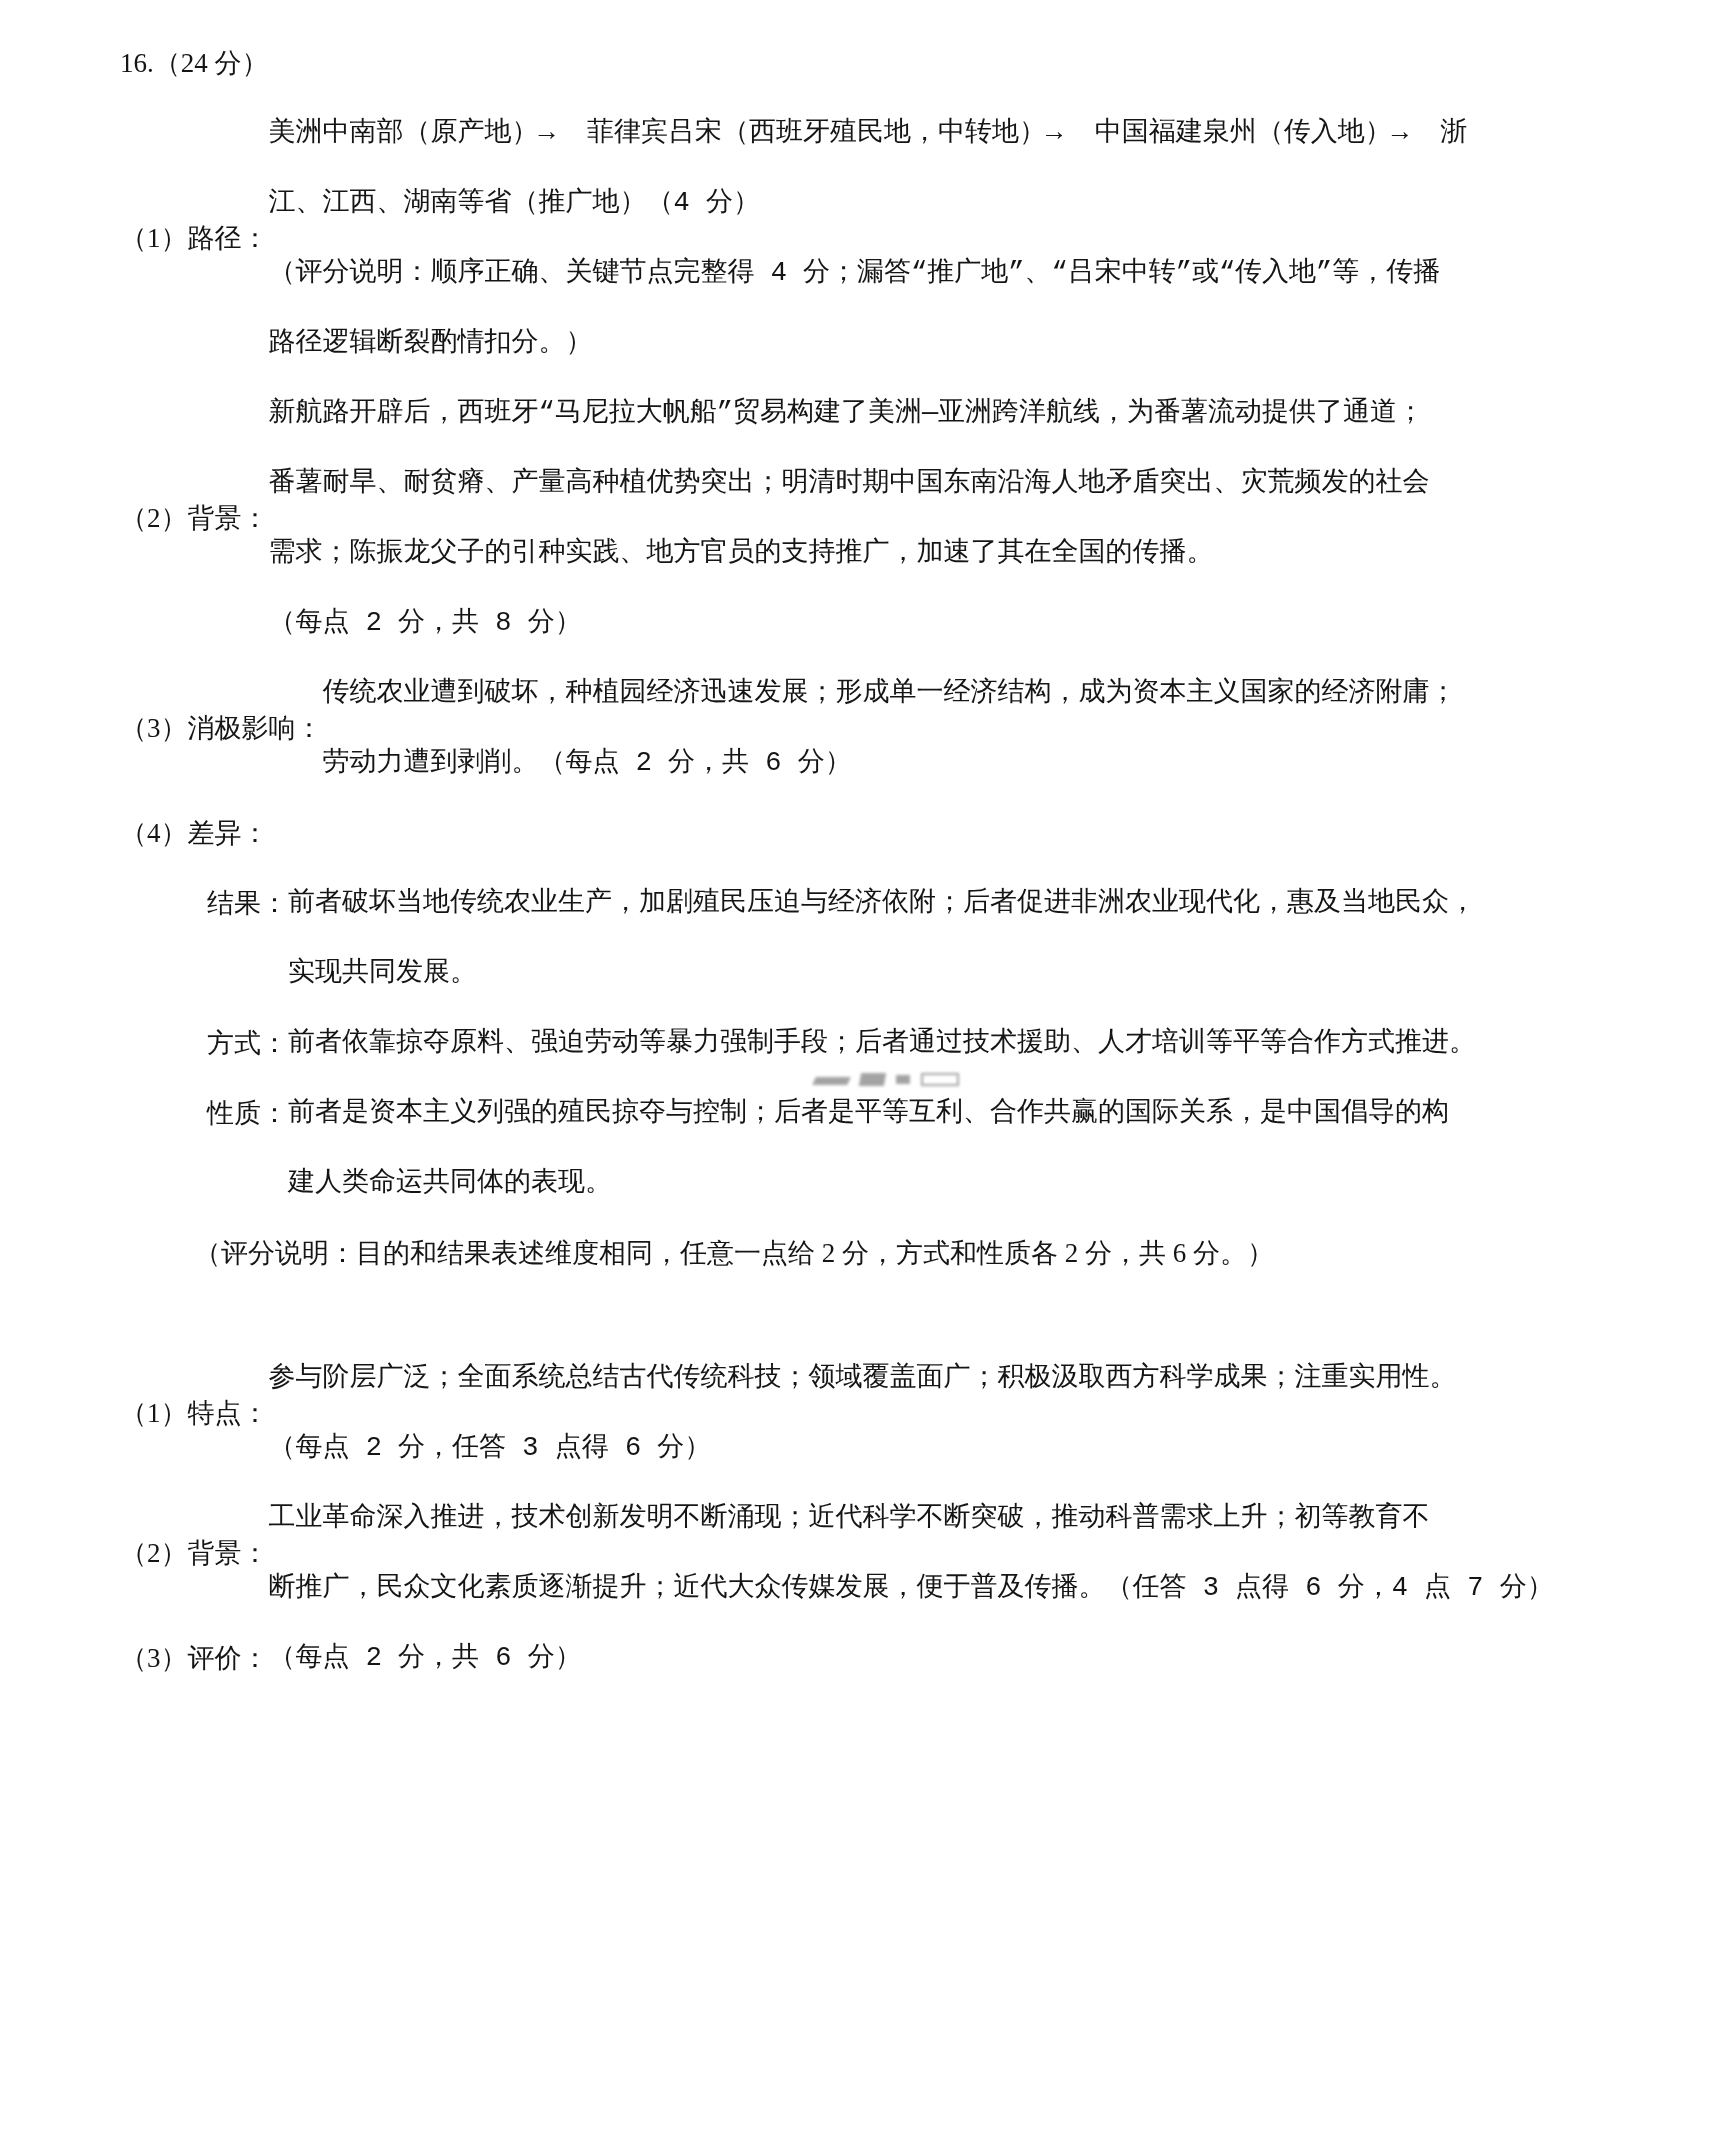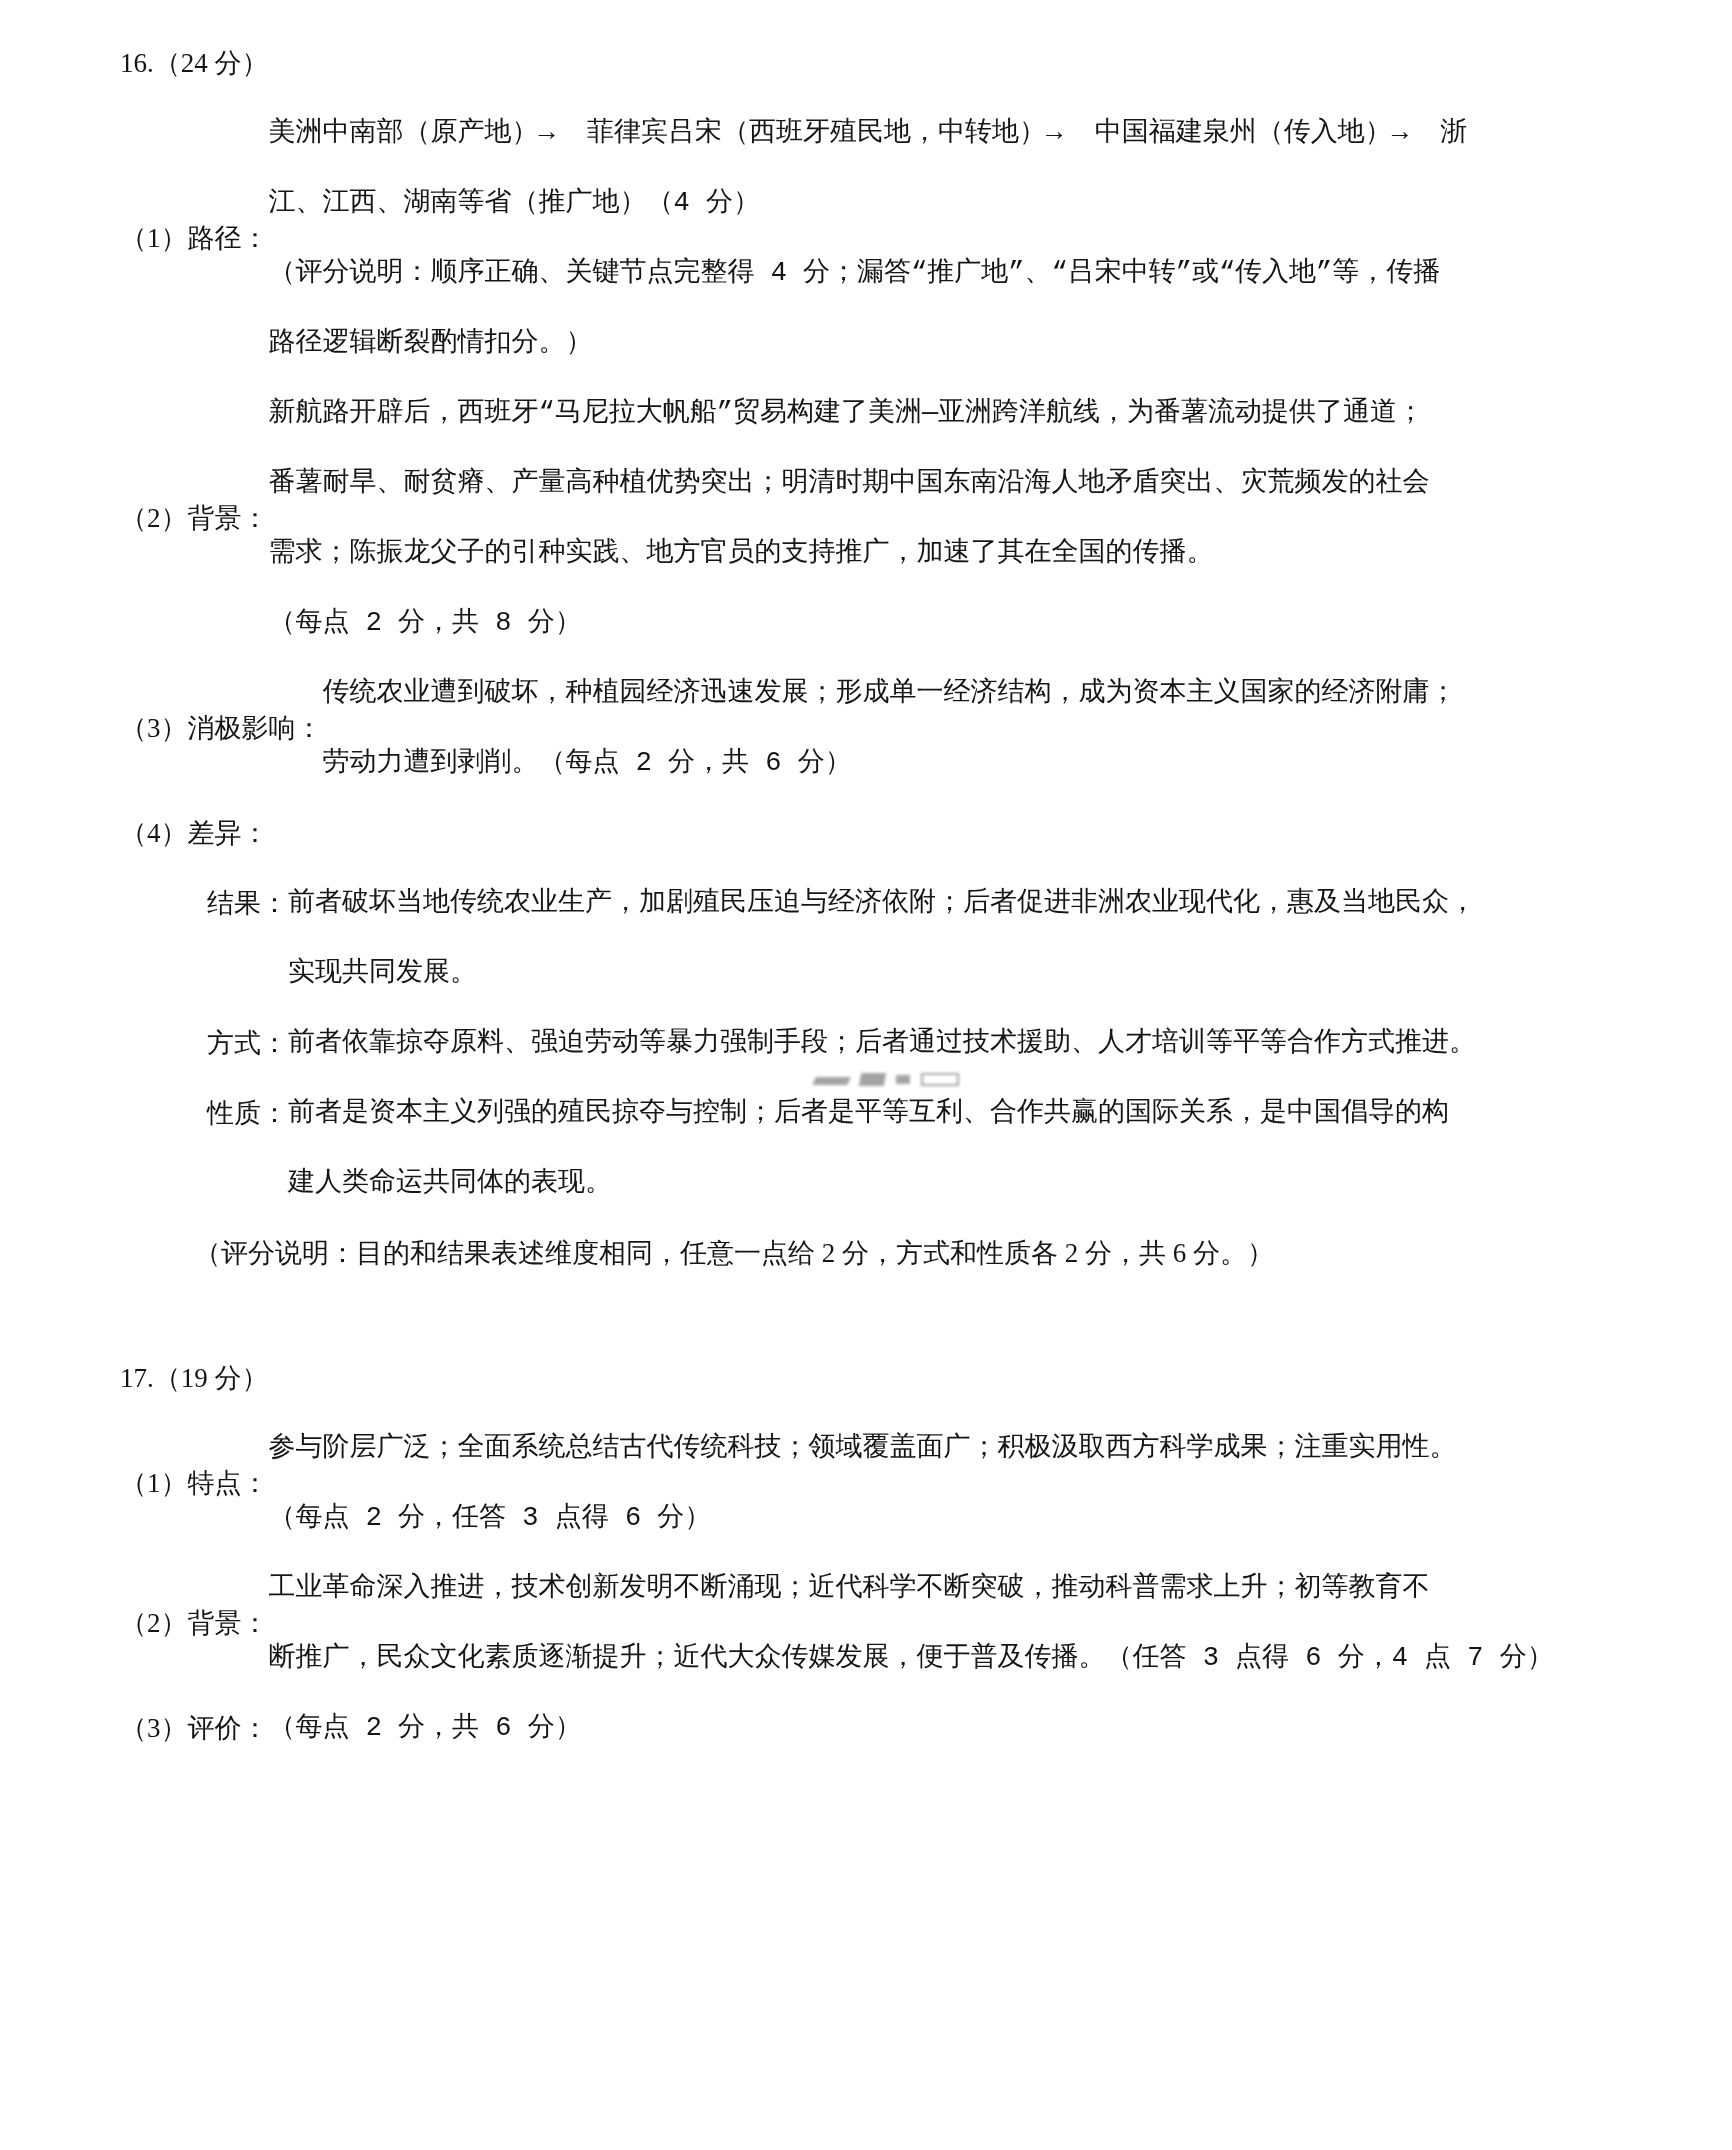--- a/index.html
+++ b/index.html
@@ -101,21 +101,20 @@
     <div class="subitem">
       <span class="label">性质：</span>
       <div class="content text">前者是资本主义列强的殖民掠夺与控制；后者是平等互利、合作共赢的国际关系，是中国倡导的构
 建人类命运共同体的表现。</div>
     </div>
 
     <div class="subnote text">（评分说明：目的和结果表述维度相同，任意一点给 2 分，方式和性质各 2 分，共 6 分。）</div>
   </section>
 
   <section class="section-q17">
-    <div class="qheader">17.（19 分）</div>
 
     <div class="item">
       <span class="label">（1）特点：</span>
       <div class="content">
         <div class="text">参与阶层广泛；全面系统总结古代传统科技；领域覆盖面广；积极汲取西方科学成果；注重实用性。</div>
         <div class="text">（每点 2 分，任答 3 点得 6 分）</div>
       </div>
     </div>
 
     <div class="item">

